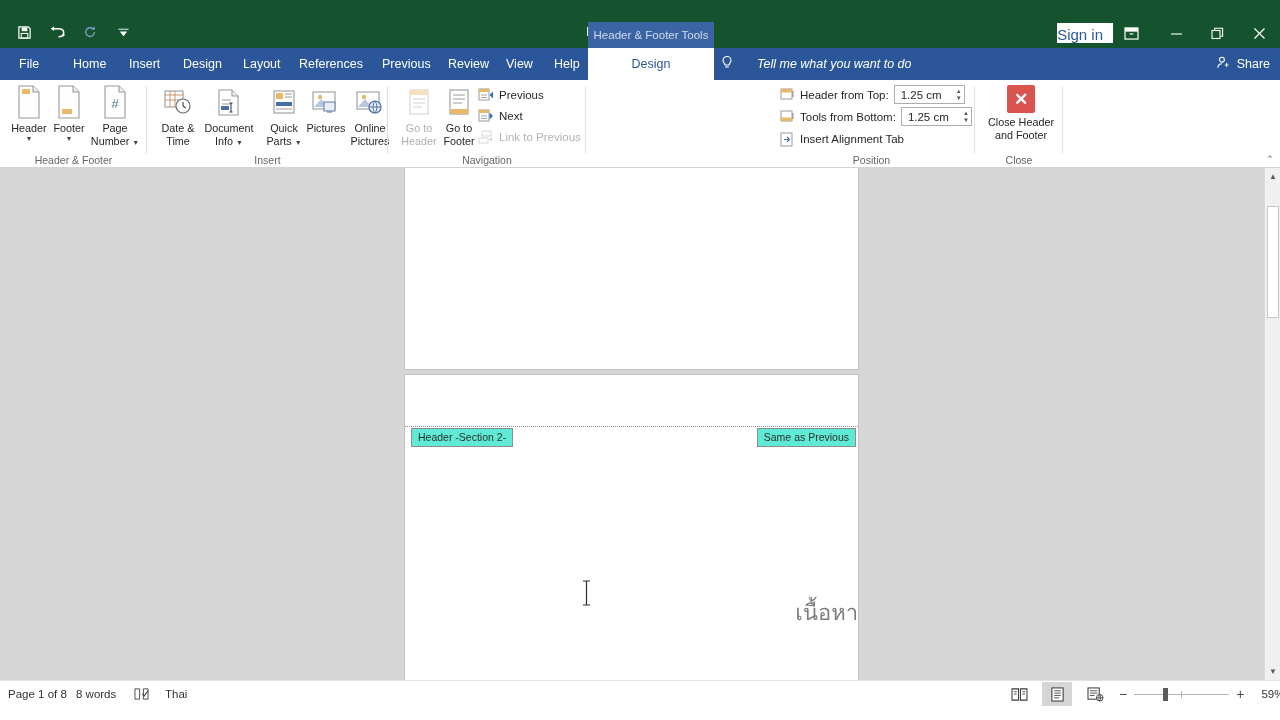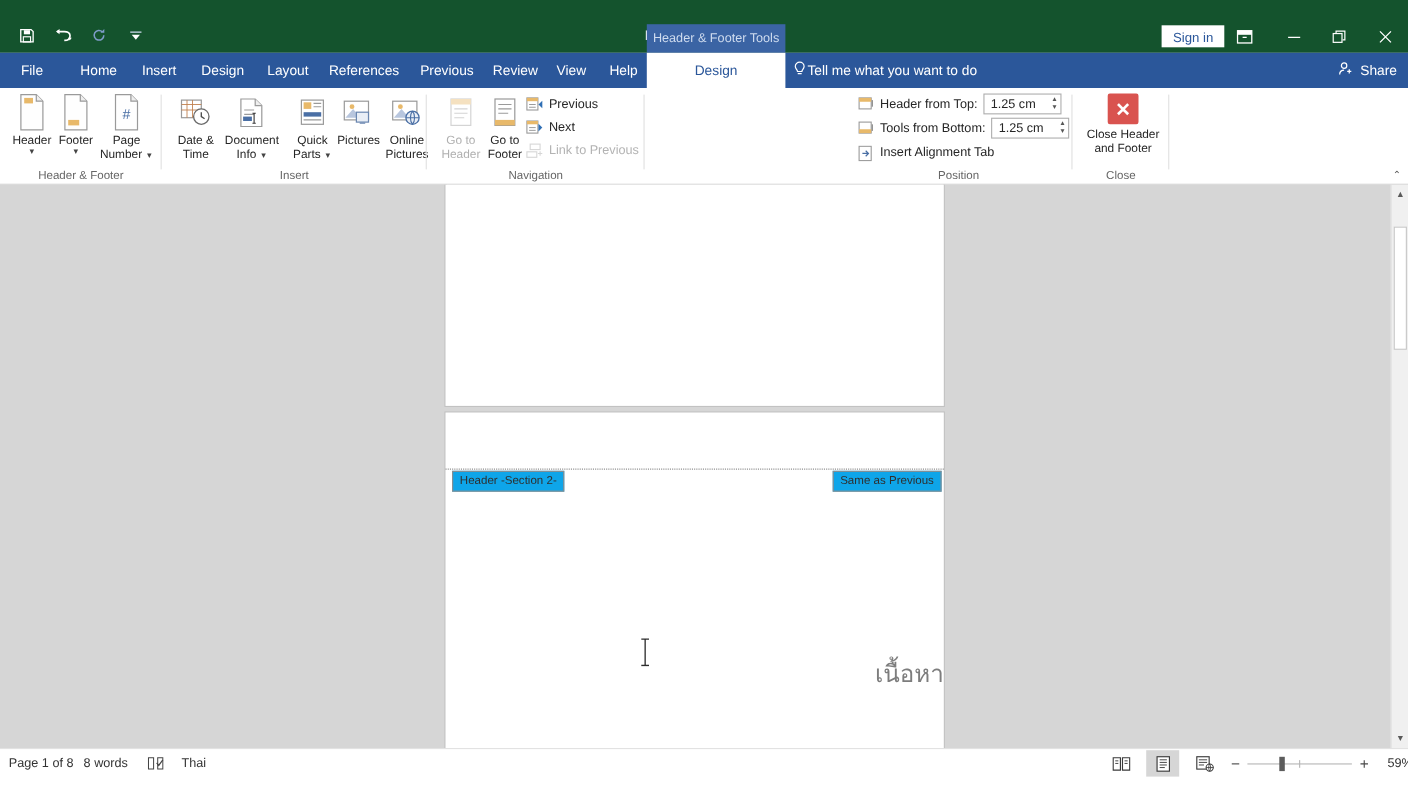--- a/index.html
+++ b/index.html
@@ -23,22 +23,22 @@
     position: absolute; left: 0; top: 25px; width: 1280px;
     text-align: center; color: #ffffff; font-size: 12.5px; letter-spacing: .2px;
   }
   .ctx-tab-label {
     position: absolute; left: 588px; top: 22px; width: 126px; height: 26px;
     background: #3b64a4; color: #cfdcef; font-size: 11.5px;
     display: flex; align-items: center; justify-content: center;
   }
   .signin {
     position: absolute; right: 167px; top: 23px; height: 20px;
-    background: #ffffff; color: #2b579a; font-size: 12px;
-    padding: 2px 10px 0 10px; display: flex; align-items: center; cursor: pointer;
+    background: #ffffff; color: #2b579a; font-size: 15px;
+    padding: 2px 10px 0 0; display: flex; align-items: center; cursor: pointer;
   }
   .winbtn {
     position: absolute; top: 20px; width: 30px; height: 26px;
     display: flex; align-items: center; justify-content: center; cursor: pointer;
   }
   .winbtn svg { display: block; }
   #ribbon-display-btn { right: 134px; }
   #min-btn  { right: 89px; }
   #max-btn  { right: 48px; }
   #close-btn{ right: 6px; }
@@ -49,21 +49,21 @@
     background: #2b579a;
   }
   .tab {
     position: absolute; top: 0; height: 32px;
     display: flex; align-items: center; justify-content: center;
     color: #ffffff; font-size: 12.5px; padding: 0 11px; cursor: pointer;
   }
   .tab.active { background: #ffffff; color: #2b579a; }
   .tellme {
     position: absolute; left: 720px; top: 0; height: 32px;
-    display: flex; align-items: center; gap: 0; color: #ffffff; font-size: 12.5px; cursor: pointer;
+    display: flex; align-items: center; gap: 23px; color: #ffffff; font-size: 12.5px; cursor: pointer; font-style: italic;
   }
   .share {
     position: absolute; right: 10px; top: 0; height: 32px;
     display: flex; align-items: center; gap: 6px; color: #ffffff; font-size: 12.5px; cursor: pointer;
   }
 
   
   .ribbon {
     position: absolute; top: 80px; left: 0; width: 1280px; height: 88px;
     background: #ffffff; border-bottom: 1px solid #d4d4d4;
@@ -132,21 +132,21 @@
     box-shadow: 0 0 0 1px #c2c2c2;
   }
   #page-one { top: -160px; height: 361px; }
   #page-two { top: 207px; height: 345px; }
 
   .dotline {
     position: absolute; left: 0; width: 453px; height: 0;
     border-top: 1px dotted #8f8f8f;
   }
   .marker {
-    position: absolute; background: #0ea5e9; border: 1px solid #8d8d8d;
+    position: absolute; background: #5eead4; border: 1px solid #8d8d8d;
     font-size: 10.5px; color: #2f2f2f; padding: 1px 6px 2px 6px; white-space: nowrap;
     line-height: 14px; cursor: default;
   }
   .thai {
     position: absolute; left: 0; width: 453px; text-align: right;
     font-size: 22px; color: #7d7d7d;
   }
   .caret-ibeam {
     position: absolute; left: 586px; top: 412px; width: 2px; height: 26px;
   }

